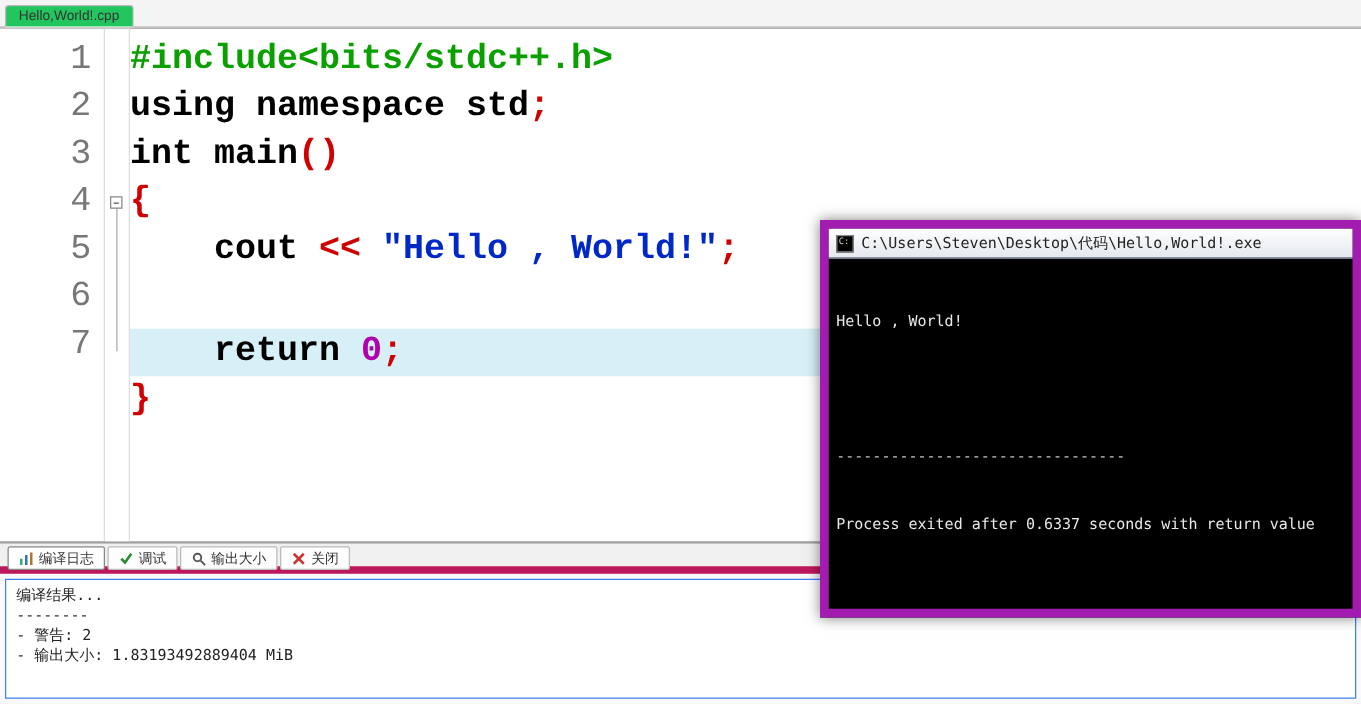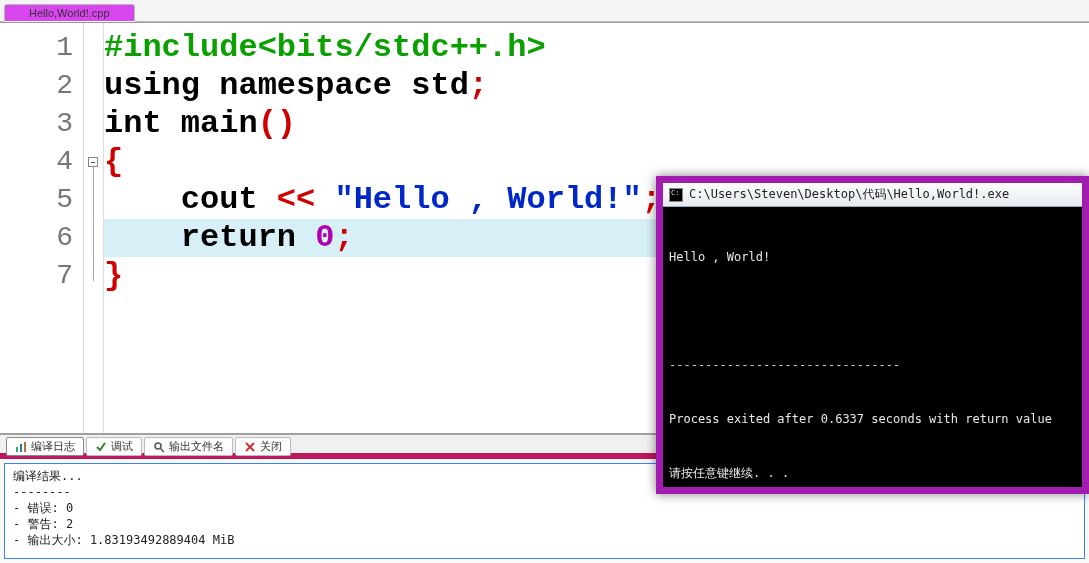--- a/index.html
+++ b/index.html
@@ -19,25 +19,25 @@
   }
   
   .tabbar {
     height: 22px;
     background: #f4f4f4;
     border-bottom: 1px solid #c0c0c0;
     display: flex; align-items: flex-end;
     padding-left: 4px;
   }
   .tab {
-    background: #d946ef;
+    background: #22c55e;
     border: 1px solid #b8b8b8;
     border-bottom: 1px solid #fff;
     border-radius: 3px 3px 0 0;
-    padding: 2px 24px;
+    padding: 2px 10px;
     font-size: 11px;
     color: #333;
     position: relative;
     top: 1px;
   }
   
   .editor-wrap {
     flex: 1;
     display: flex;
     background: #fff;
@@ -77,32 +77,33 @@
   .fold-box::before, .fold-box::after {
     content: ""; position: absolute; background: #555;
   }
   .fold-box::before { left: 2px; right: 2px; top: 4px; height: 1px; }
   .fold-line {
     position: absolute; left: 9px; width: 1px; background: #aaa;
   }
   .code {
     flex: 1;
     font-family: Consolas, "Courier New", monospace;
-    font-size: 32px;
+    font-size: 28px;
     font-weight: 600;
     padding-top: 6px;
     white-space: pre;
     overflow: hidden;
   }
   .code .row {
     height: 38px;
     line-height: 38px;
   }
   .code .row.hl {
     background: #d7eff6;
+    margin-top: 44px;
   }
   .tok-pp { color: #0aa000; font-weight: 700; }
   .tok-kw { color: #000000; font-weight: 700; }
   .tok-id { color: #000; }
   .tok-op { color: #d00000; font-weight: 700; }
   .tok-str { color: #0028c8; font-weight: 700; }
   .tok-num { color: #b000b0; font-weight: 700; }
   .tok-brace { color: #d00000; font-weight: 700; }
 
   
@@ -255,47 +256,45 @@
         </span>
         <span>调试</span>
       </div>
       <div class="btab">
         <span class="ic">
           <svg class="icon" viewBox="0 0 12 12">
               <circle cx="5" cy="5" r="3" stroke="#555" stroke-width="1.5" fill="none"></circle>
               <line x1="7.5" y1="7.5" x2="11" y2="11" stroke="#555" stroke-width="1.5"></line>
             </svg>
         </span>
-        <span>输出文件名</span>
+        <span>输出大小</span>
       </div>
       <div class="btab">
         <span class="ic">
           <svg class="icon" viewBox="0 0 12 12">
               <line x1="2" y1="2" x2="10" y2="10" stroke="#c33" stroke-width="2"></line>
               <line x1="10" y1="2" x2="2" y2="10" stroke="#c33" stroke-width="2"></line>
             </svg>
         </span>
         <span>关闭</span>
       </div>
     </div>
     <div class="log">
       <div class="line">编译结果...</div>
       <div class="line">--------</div>
-      <div class="line">- 错误: 0</div>
       <div class="line">- 警告: 2</div>
       <div class="line">- 输出大小: 1.83193492889404 MiB</div>
     </div>
   </div>
 </div>
 
 <div class="console">
   <div class="titlebar">
     <span class="cicon"></span>
     <span>C:\Users\Steven\Desktop\代码\Hello,World!.exe</span>
   </div>
   <div class="body">
     <div class="cline">Hello , World!</div>
     <div class="cline" style="height:16px"></div>
     <div class="cline sep">--------------------------------</div>
     <div class="cline">Process exited after 0.6337 seconds with return value</div>
-    <div class="cline">请按任意键继续. . .</div>
   </div>
 </div>
 
 </body></html>

